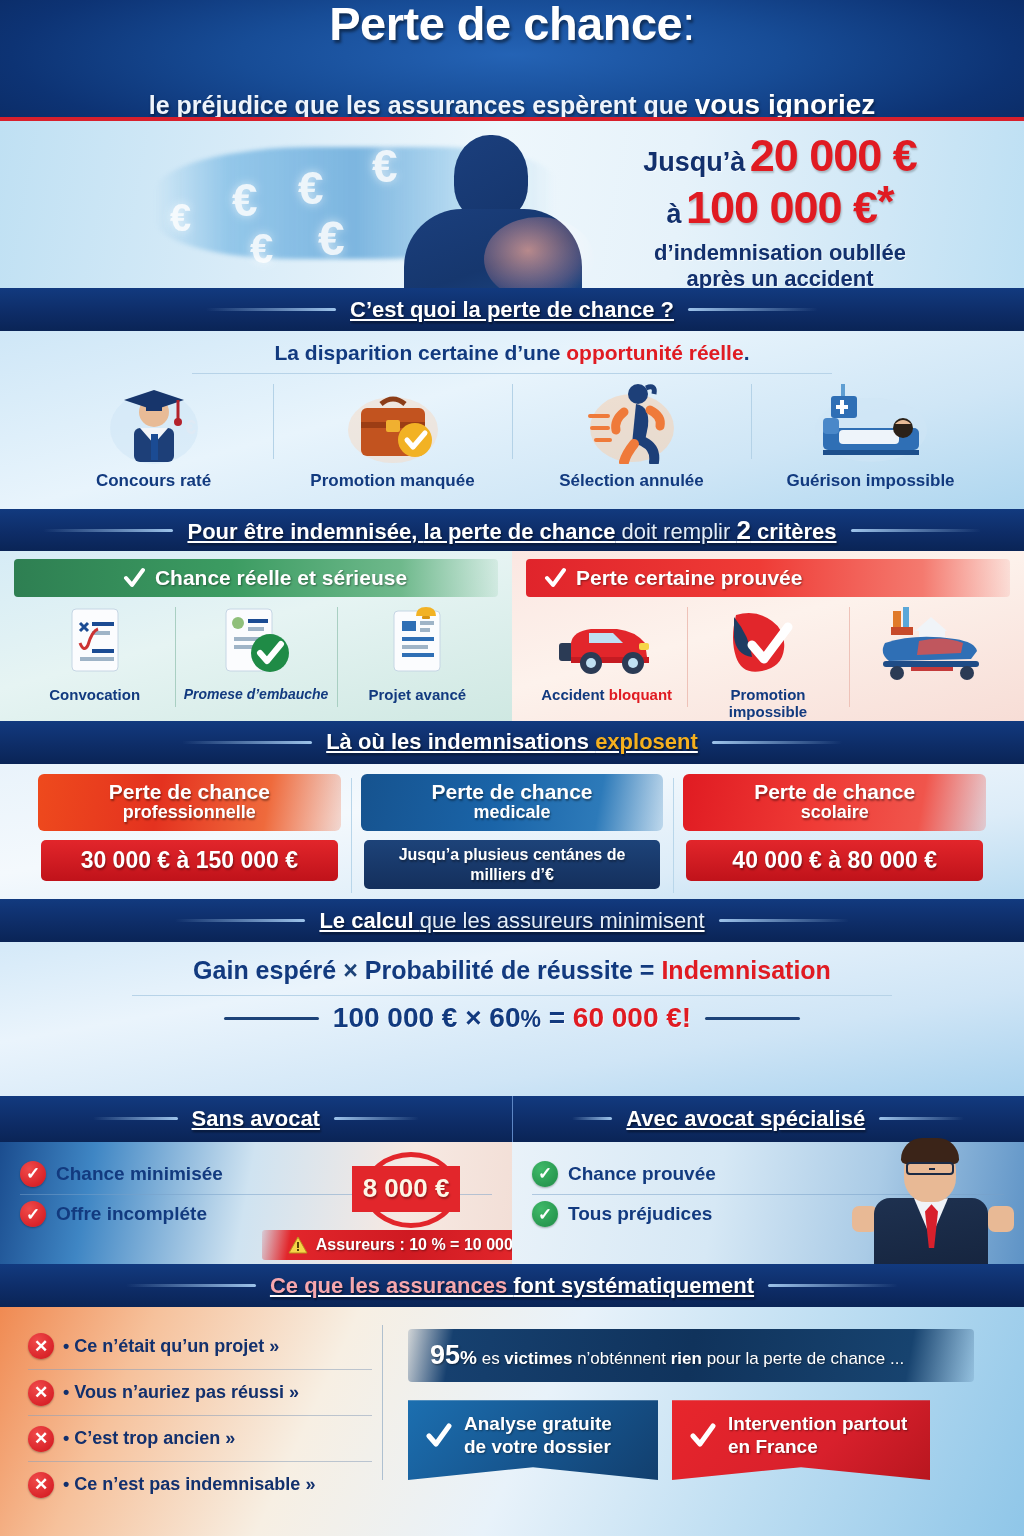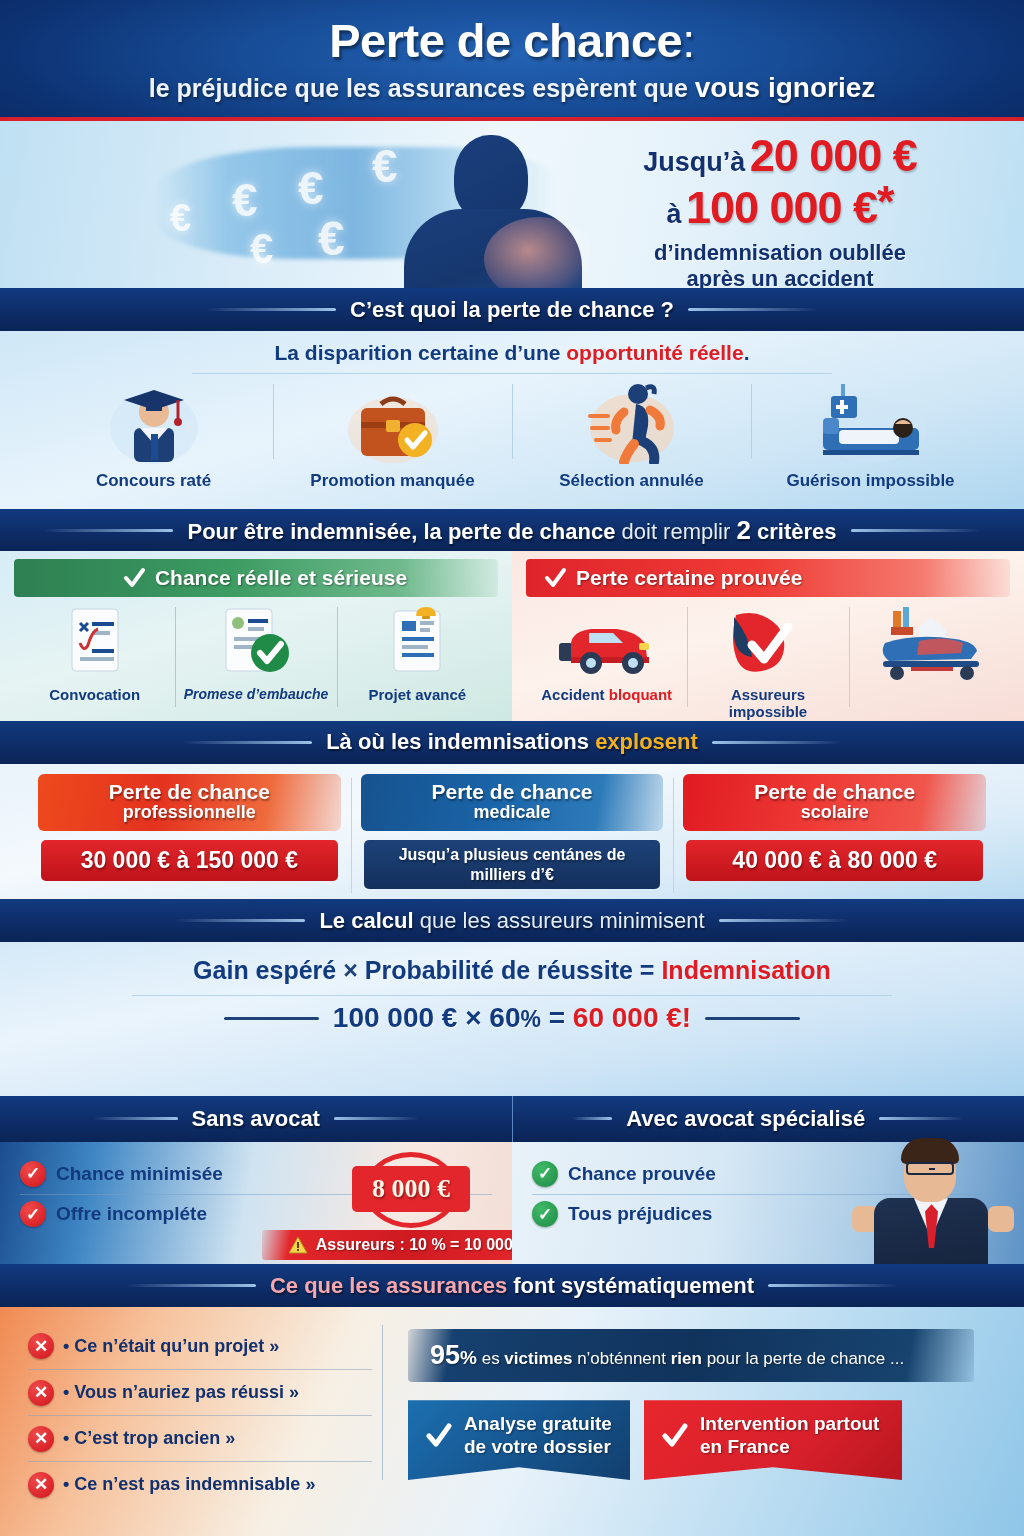--- a/index.html
+++ b/index.html
@@ -20,21 +20,21 @@
 
   
   .title-band {
     position: relative;
     height: 130px;
     background:
       radial-gradient(ellipse 70% 120% at 50% 45%, #2463b5 0%, #174c96 38%, #0d3374 70%, #09255a 100%);
     display: flex;
     flex-direction: column;
     align-items: center;
-    justify-content: center;
+    justify-content: space-between;
     overflow: hidden;
   }
   .title-band::after{
     content:"";position:absolute;left:0;right:0;bottom:0;height:4px;background:#d8202c;
   }
   .title-main {
     font-size: 47px;
     font-weight: bold;
     color: #ffffff;
     letter-spacing: -0.5px;
@@ -122,21 +122,21 @@
   .sec-head {
     height: 46px;
     background: linear-gradient(180deg,#123a7f 0%, #0e2d68 55%, #0a2456 100%);
     display: flex; align-items: center; justify-content: center;
     position: relative;
   }
   .sec-head .rule { flex: 0 0 auto; height: 3px; width: 130px; background: linear-gradient(90deg, rgba(255,255,255,0), #9dc3ea); border-radius:2px; }
   .sec-head .rule.r { background: linear-gradient(90deg, #9dc3ea, rgba(255,255,255,0)); }
   .sec-head .txt {
     margin: 0 14px; color:#fff; font-size: 22px; font-weight: bold;
-    text-shadow: 1px 2px 2px rgba(0,0,0,.5); white-space: nowrap;
+    text-shadow: 1px 2px 2px rgba(0,0,0,.5); white-space: nowrap; text-decoration: underline;
   }
   .sec-head .txt .lite { font-weight: 500; color:#e3edf8; }
   .sec-head .txt .acc-y { color:#f5b01e; }
   .sec-head .txt .acc-p { color:#f6a7ad; }
   .sec-head .txt .big { font-size: 26px; }
 
   
   .sec-def {
     height: 190px;
     background: linear-gradient(165deg,#cfe7f7 0%, #e8f4fc 40%, #cfe6f6 72%, #aed6ef 100%);
@@ -231,24 +231,23 @@
   .cmp-col.left { background: linear-gradient(100deg,#1b4d8f 0%, #3f86c4 18%, #cfe3f1 48%, #f7e9e2 78%, #f2ded6 100%); }
   .cmp-col.right { background: linear-gradient(100deg,#e9f2f9 0%, #d6e8f5 40%, #aacbe6 70%, #5e93c6 100%); }
   .cmp-row { display:flex; align-items:center; gap:10px; height: 40px; }
   .cmp-row + .cmp-row { border-top: 1px solid rgba(120,160,200,.5); }
   .cmp-txt { font-size: 19px; font-weight:bold; color:#123a7f; }
   .badge8 {
     position: absolute; left: 352px; top: 6px; width: 118px; height: 84px;
   }
   .badge8 .ring { position:absolute; left:12px; top:4px; width:94px; height:76px; border:5px solid #e2262b; border-radius:50%; }
   .badge8 .plate {
-    position:absolute; left:0; top:18px; width:118px; height:46px; background:#e2262b; border-radius:5px;
+    position:absolute; left:0; top:18px; width:108px; height:46px; background:#e2262b; border-radius:0;
     display:flex; align-items:center; justify-content:center; color:#fdf6e6; font-size:26px; font-weight:bold;
     text-shadow: 1px 2px 2px rgba(0,0,0,.35);
-    font-family: Liberation Serif, serif;
   }
   .warn-strip {
     position:absolute; left: 262px; bottom: 4px; width: 290px; height: 30px;
     background: linear-gradient(100deg, rgba(226,38,43,.12) 0%, #e2262b 10%, #cf1a22 50%, #e2262b 88%, rgba(226,38,43,.12) 100%);
     display:flex; align-items:center; justify-content:center; gap:8px;
     color:#fff; font-size: 16px; font-weight:bold; text-shadow: 1px 1px 2px rgba(0,0,0,.4);
     border-radius: 3px;
   }
   .lawyer { position:absolute; right: 6px; bottom: 0; width: 172px; height: 132px; }
   .lawyer .head { position:absolute; left: 58px; top: 12px; width: 52px; height: 58px; background:#e8b995; border-radius: 45% 45% 42% 42%; }
@@ -285,21 +284,21 @@
   .stat-brush .p { font-size: 19px; font-weight:bold; }
   .stat-brush b { font-weight:bold; }
   .stat-brush .lt { font-weight: 400; }
   .cta-row { display:flex; gap: 14px; margin-top: 18px; }
   .cta {
     flex: 0 0 auto; display:flex; align-items:center; gap:12px; padding: 13px 18px 22px;
     color:#fff; font-size: 19px; font-weight:bold; line-height:1.18;
     text-shadow: 1px 1px 2px rgba(0,0,0,.4);
     clip-path: polygon(0 0, 100% 0, 100% 100%, 50% 84%, 0 100%);
   }
-  .cta.blue { background: linear-gradient(135deg,#1c6fb0 0%, #16548d 55%, #123f6e 100%); width: 222px; }
+  .cta.blue { background: linear-gradient(135deg,#1c6fb0 0%, #16548d 55%, #123f6e 100%); width: 250px; }
   .cta.red  { background: linear-gradient(135deg,#e8262c 0%, #d8202c 60%, #b8161f 100%); width: 258px; }
 
   
   .tick {
     display:inline-block; color:#fff; font-weight:bold; line-height:1;
   }
   .circ {
     display:inline-flex; align-items:center; justify-content:center;
     width: 26px; height: 26px; border-radius:50%; color:#fff; font-size:17px; font-weight:bold;
     box-shadow: 0 1px 2px rgba(0,0,0,.3);
@@ -537,21 +536,21 @@
 
         <div class="crit-item">
           <div class="crit-ico">
             <svg width="84" height="76" viewBox="0 0 84 76">
               <path d="M10 10 q20 -6 36 6 q14 10 12 28 q-2 18 -22 22 q-20 4 -26 -14 q-6 -18 0 -42Z" fill="#e2262b"></path>
               <path d="M8 12 q16 20 18 40 q-16 -2 -18 -20Z" fill="#1f3c62"></path>
               <path d="M26 40 l12 14 l24 -32" stroke="#fff" stroke-width="9" fill="none" stroke-linecap="round" stroke-linejoin="round"></path>
             </svg>
           </div>
           <div class="crit-label">
-            <div>Assureurs</div>
+            <div>Promotion</div>
             <div>impossible</div>
           </div>
         </div>
 
         <div class="crit-item">
           <div class="crit-ico">
             <svg width="120" height="76" viewBox="0 0 120 76">
               <rect x="24" y="6" width="8" height="16" fill="#e07a2a"></rect>
               <rect x="34" y="2" width="6" height="20" fill="#5aa7d8"></rect>
               <rect x="22" y="22" width="22" height="8" fill="#c74a2a"></rect>

